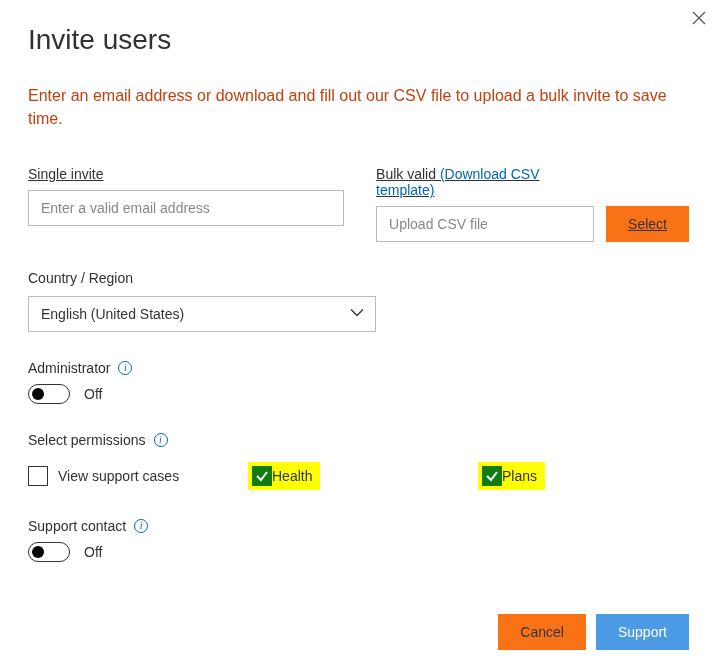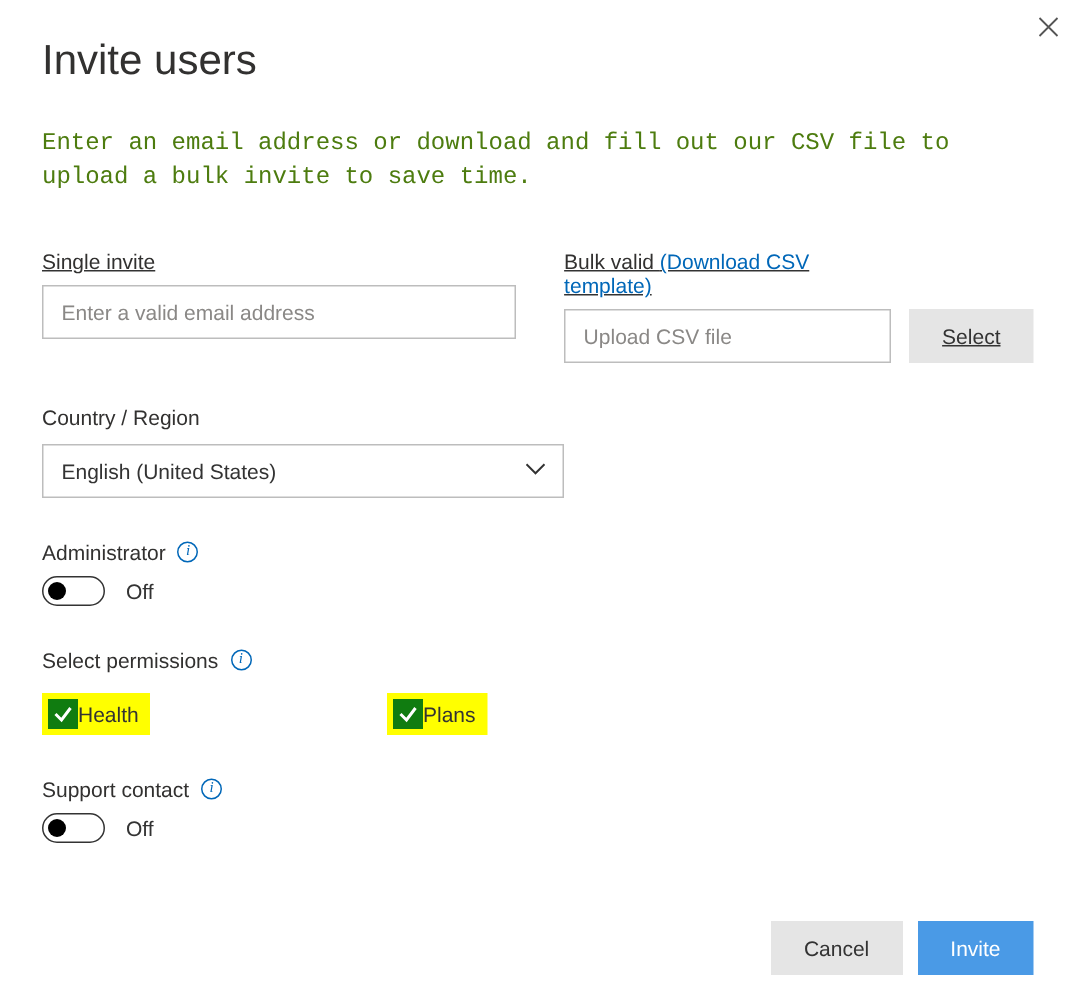--- a/index.html
+++ b/index.html
@@ -30,24 +30,23 @@
     justify-content: center;
   }
   h1.title {
     font-weight: 300;
     font-size: 28px;
     color: #323130;
     margin: 4px 0 28px 0;
   }
   .subtitle {
     font-size: 16px;
-    color: #4d7c0f;
+    color: #c2410c;
     line-height: 1.45;
     margin: 0 0 36px 0;
-    font-family: Liberation Mono, monospace;
   }
   .row {
     display: flex;
     gap: 32px;
     text-decoration: underline;
   }
   .col-left { width: 318px; }
   .col-right { flex: 1; display:flex; gap:12px; align-items:flex-end; }
   .field-label {
     font-size: 14px;
@@ -69,21 +68,21 @@
     outline: none;
   }
   input[type="text"]::placeholder { color: #8a8886; }
   .bulk-input-wrap { width: 218px; }
   .btn {
     height: 36px;
     border: none;
     padding: 0 22px;
     font-size: 14px;
     cursor: pointer;
-    background: #e5e5e5;
+    background: #f97316;
     color: #333;
   }
   .btn.primary { background: #4a9ae6; color: #fff; }
   .section { margin-top: 28px; }
   .select-wrap {
     position: relative;
     width: 348px;
     height: 36px;
     border: 1px solid #bdbdbd;
     display: flex;
@@ -238,20 +237,24 @@
       <span>Off</span>
     </div>
   </div>
 
   <div class="section">
     <div class="label-with-info">
       <span>Select permissions</span>
       <span class="info-icon">i</span>
     </div>
     <div class="perm-row">
+      <div class="perm-item first">
+        <div class="checkbox-empty"></div>
+        <span>View support cases</span>
+      </div>
       <div class="perm-item mid">
         <span class="hl">
           <span class="checkbox-checked">
             <svg width="14" height="14" viewBox="0 0 14 14">
                 <path d="M2 7 L6 11 L12 3" stroke="#fff" stroke-width="2" fill="none"></path>
               </svg>
           </span>
           <span>Health</span>
         </span>
       </div>
@@ -277,14 +280,14 @@
       <div class="toggle">
           <div class="knob"></div>
         </div>
       <span>Off</span>
     </div>
   </div>
 </div>
 
 <div class="footer">
   <button class="btn">Cancel</button>
-  <button class="btn primary">Invite</button>
+  <button class="btn primary">Support</button>
 </div>
 
 </body></html>

